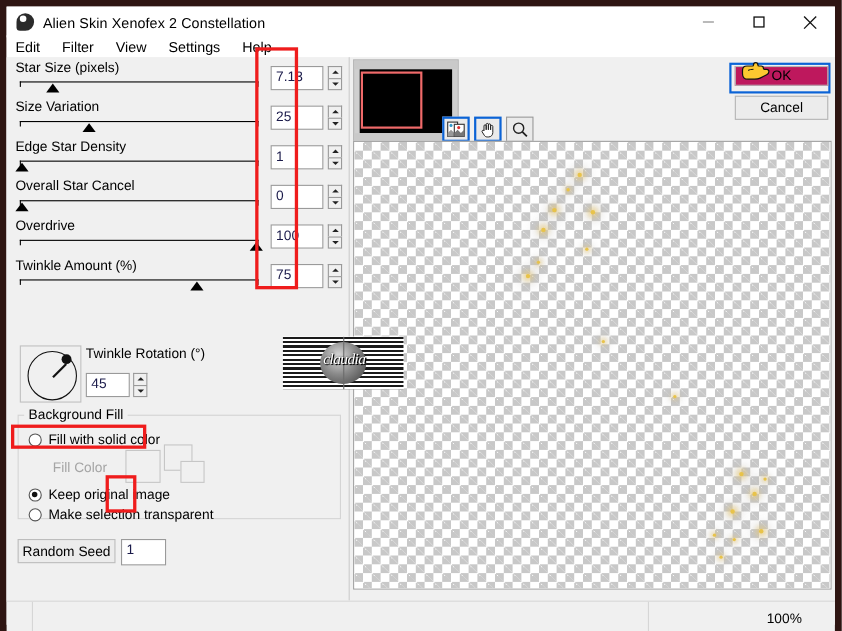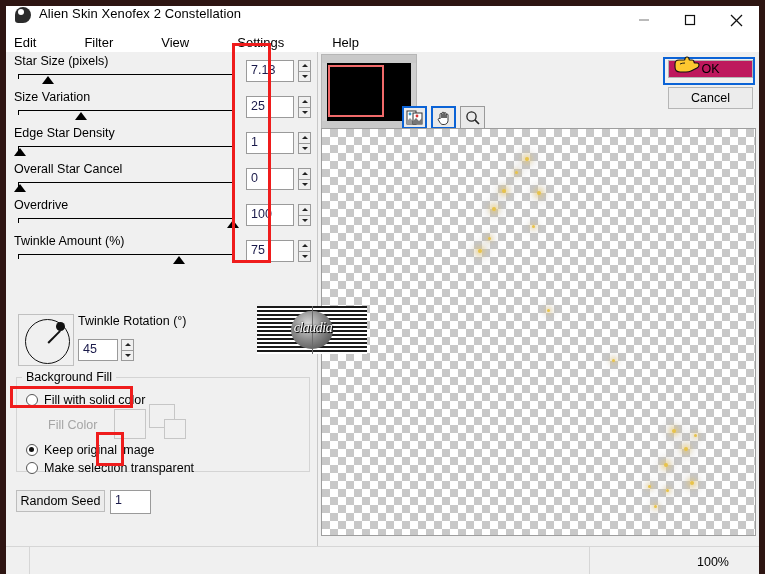--- a/index.html
+++ b/index.html
@@ -14,21 +14,21 @@
     position:absolute;left:0;top:0;width:765px;height:574px;
     box-sizing:border-box;
     border:6px solid #2e1512;
     background:#ffffff;
   }
   
   .titlebar{
     position:absolute;left:6px;top:6px;width:753px;height:28px;
     background:#ffffff;
     box-sizing:border-box;
-    display:flex;
+    display:flex;align-items:center;
   }
   .win-icon{
     width:18px;height:18px;margin-left:8px;margin-right:7px;
     position:relative;flex:none;
   }
   .win-icon .blob{
     position:absolute;left:1px;top:1px;width:16px;height:16px;
     background:#2b2b2b;border-radius:50% 50% 50% 20%;
   }
   .win-icon .dot{
@@ -45,21 +45,21 @@
     width:46px;height:28px;display:flex;align-items:center;justify-content:center;
     font-size:13px;color:#111;
   }
   .wc svg{display:block;}
   
   .menubar{
     position:absolute;left:6px;top:32px;width:753px;height:20px;
     display:flex;align-items:center;background:#ffffff;
   }
   .menu-item{
-    font-size:13px;color:#000;padding:0 24px;white-space:nowrap;
+    font-size:13px;color:#000;padding:0 10px;white-space:nowrap;
   }
   .menu-item:first-child{padding-left:8px;}
   
   .body-area{
     position:absolute;left:6px;top:52px;width:753px;height:494px;
     background:#f0f0f0;
     box-sizing:border-box;
   }
   
   .params{

